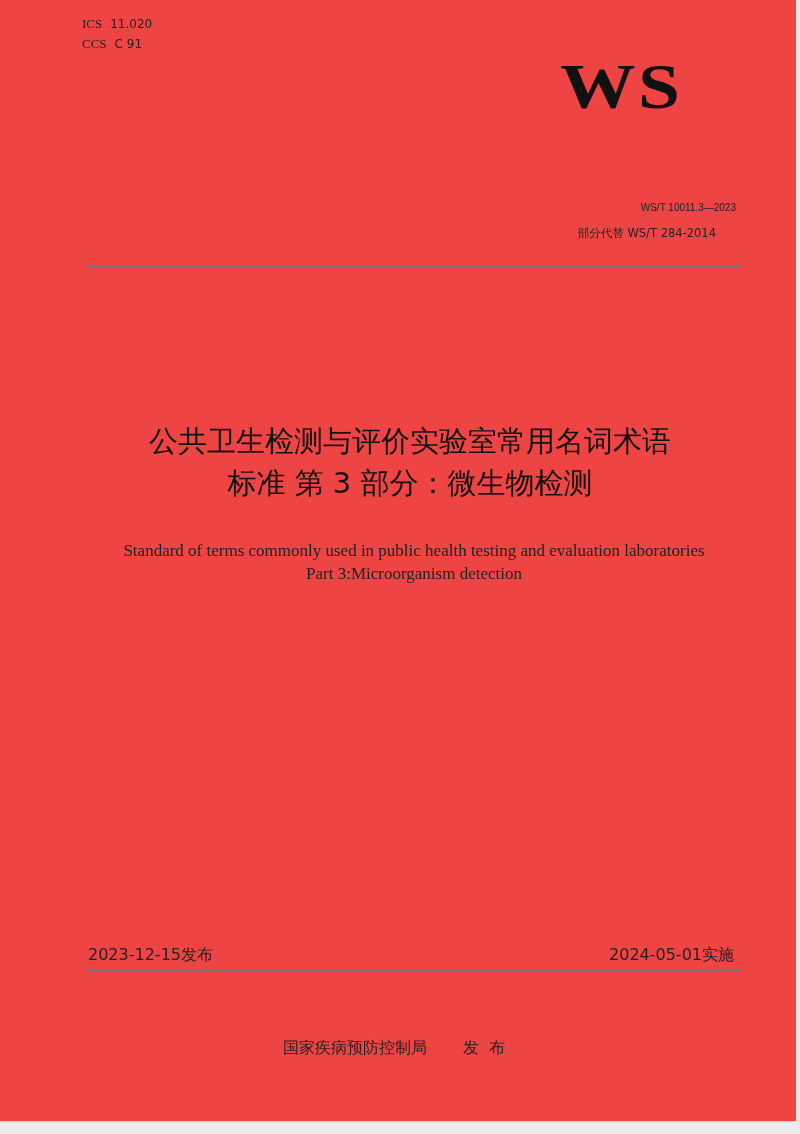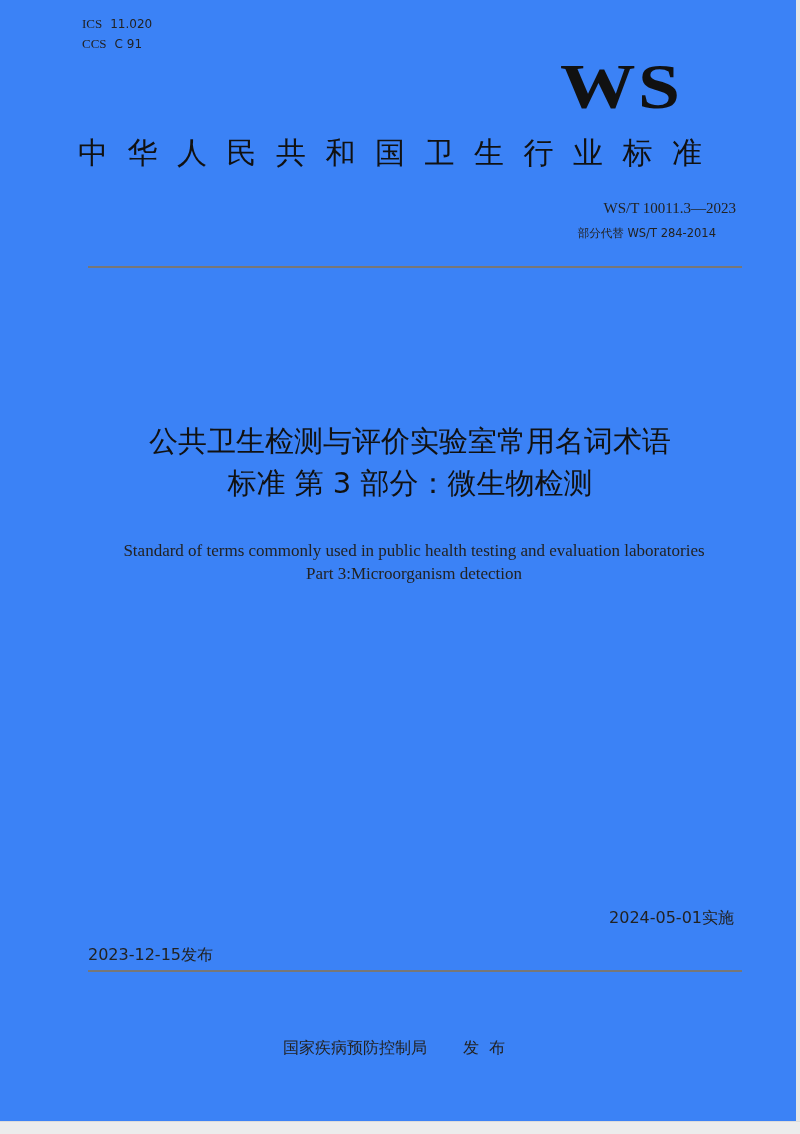--- a/index.html
+++ b/index.html
@@ -13,21 +13,21 @@
       position: relative;
       overflow: hidden;
       font-family: "DejaVu Sans", sans-serif;
       color: #1a1a1a;
     }
     .page {
       position: absolute;
       left: 0; top: 0;
       width: 796px;
       height: 1121px;
-      background: #3b82f6;
+      background: #ef4444;
     }
     .edge-right {
       position: absolute;
       left: 796px; top: 0;
       width: 4px; height: 1134px;
       background: #e6e6e6;
     }
     .edge-bottom {
       position: absolute;
       left: 0; top: 1121px;
@@ -68,22 +68,22 @@
       font-size: 30px;
       line-height: 40px;
       letter-spacing: 19.5px;
       color: #111;
       white-space: nowrap;
     }
     .std-number {
       position: absolute;
       right: 60px;
       top: 198px;
-      font-family: Liberation Serif, serif;
-      font-size: 15px;
+      font-family: Liberation Sans, sans-serif;
+      font-size: 10px;
       line-height: 20px;
       color: #222;
       text-align: right;
     }
     .std-replace {
       position: absolute;
       right: 80px;
       top: 225px;
       font-size: 11.5px;
       line-height: 16px;
@@ -125,21 +125,21 @@
       left: 88px;
       top: 945px;
       font-size: 16px;
       line-height: 20px;
       color: #222;
       text-align: right;
     }
     .date-impl {
       position: absolute;
       right: 62px;
-      top: 908px;
+      top: 945px;
       font-size: 16px;
       line-height: 20px;
       color: #222;
     }
     .rule-bottom {
       position: absolute;
       left: 88px;
       top: 970px;
       width: 654px;
       height: 2px;
@@ -177,21 +177,20 @@
 
 <div class="page">
 
   <div class="codes">
     <div class="row"><span class="k">ICS</span><span class="v">11.020</span></div>
     <div class="row"><span class="k">CCS</span><span class="v">C 91</span></div>
   </div>
 
   <div class="logo">WS</div>
 
-  <div class="national-title">中华人民共和国卫生行业标准</div>
 
   <div class="std-number">WS/T 10011.3—2023</div>
   <div class="std-replace">部分代替 WS/T 284-2014</div>
 
   <div class="rule-top"></div>
 
   <div class="cn-title">
     <span class="line">公共卫生检测与评价实验室常用名词术语</span>
     <span class="line">标准 第 3 部分：微生物检测</span>
   </div>

